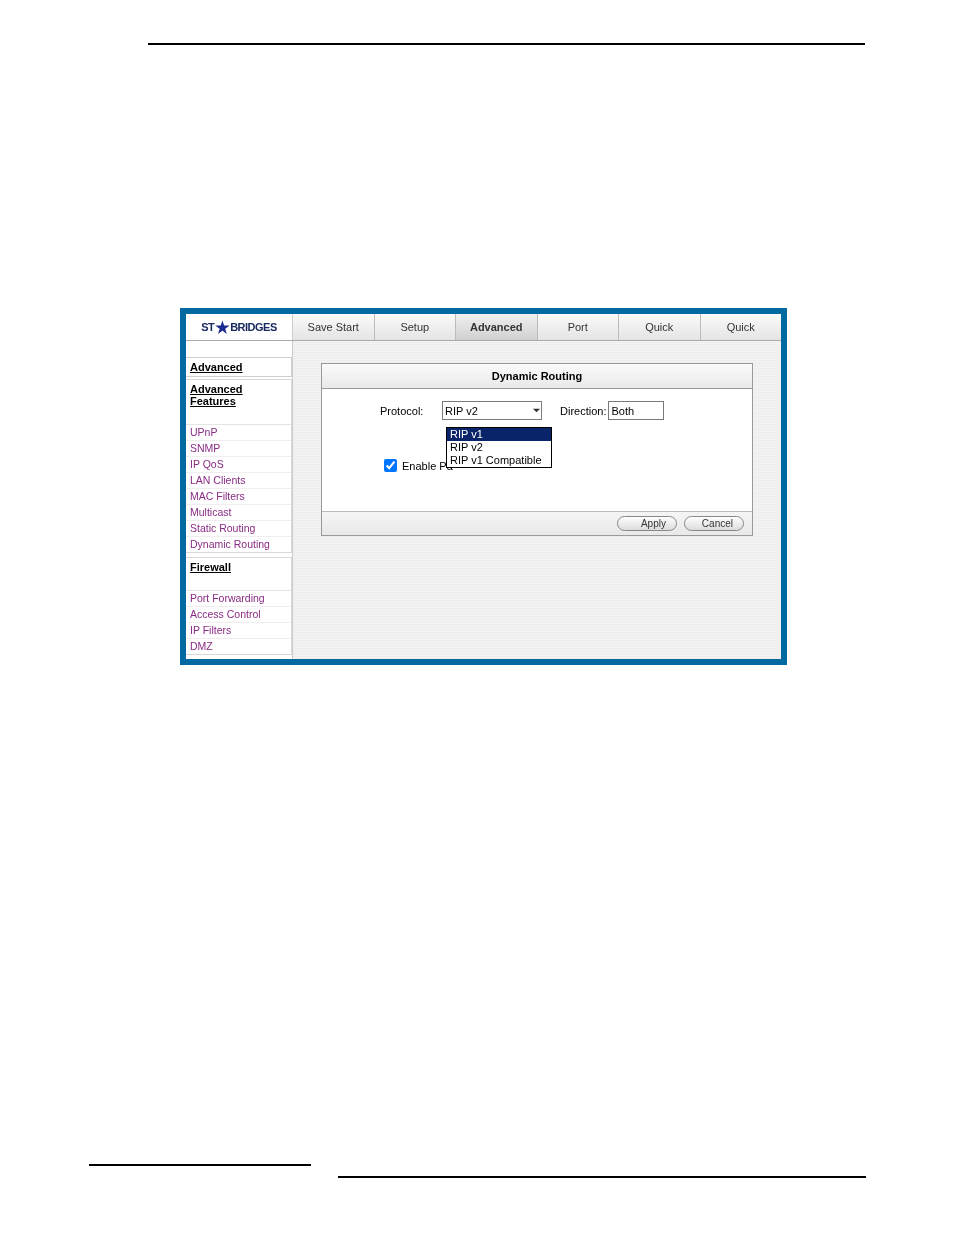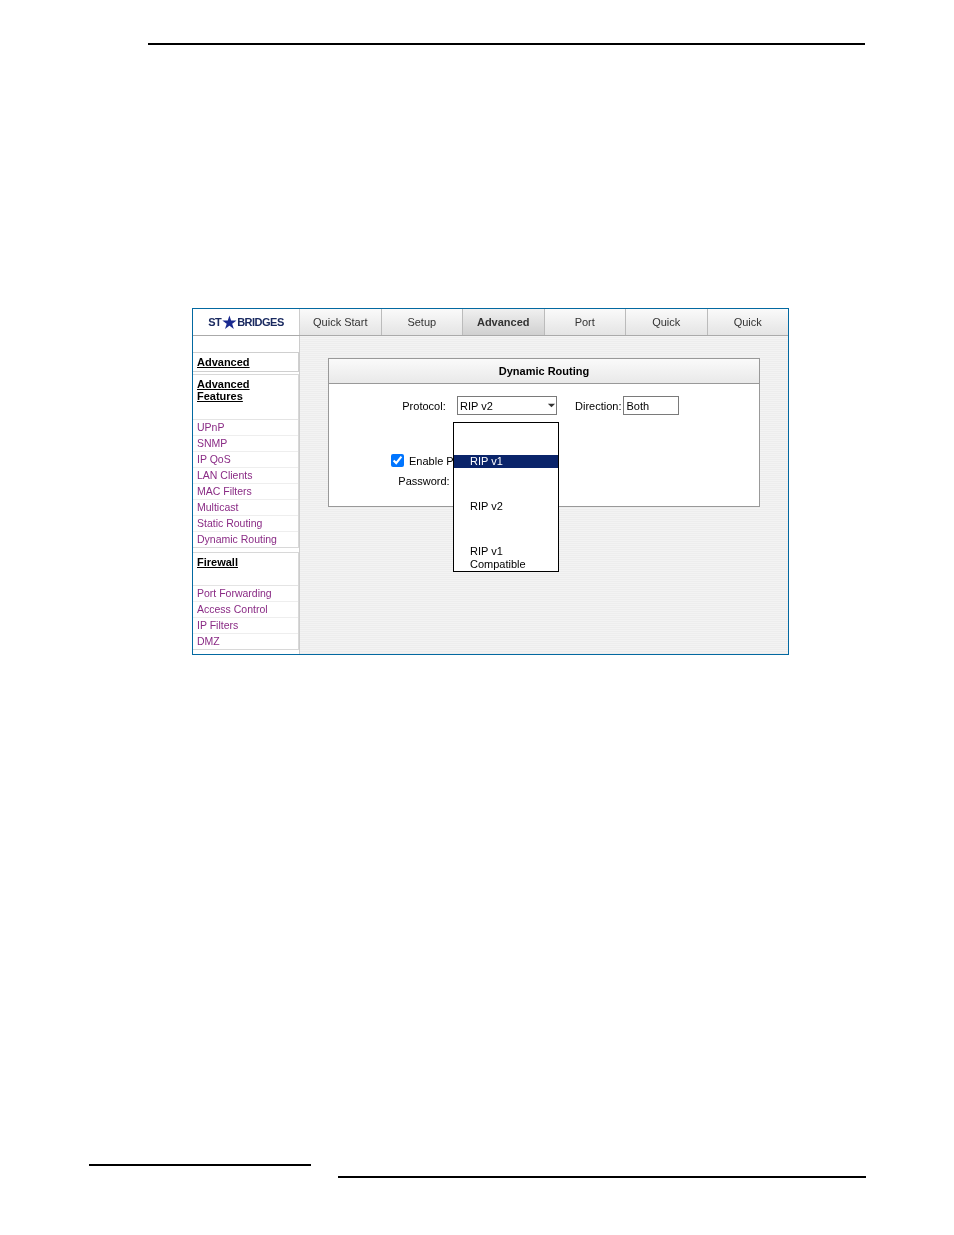--- a/index.html
+++ b/index.html
@@ -32,23 +32,23 @@
   .page-rule-bot-right {
     border-top: 2px solid #000;
     position: absolute;
     top: 1176px;
     left: 338px;
     width: 528px;
   }
   .app-wrap {
     position: absolute;
     top: 308px;
-    left: 192px;
+    left: 180px;
     width: 595px;
-    border: 1px solid #0369a1;
+    border: 6px solid #0369a1;
   }
   .topbar {
     display: flex;
     align-items: center;
     background: linear-gradient(#fdfdfd, #e8e8e8);
     border-bottom: 1px solid #aaa;
     height: 26px;
   }
   .logo-box {
     width: 106px;
@@ -139,21 +139,21 @@
     background: linear-gradient(#fafafa,#e9e9e9);
     border-bottom: 1px solid #999;
   }
   .panel-body {
     padding: 10px 10px 14px 58px;
     position: relative;
     min-height: 98px;
   }
   .row { margin: 2px 0; display: flex; align-items: center; font-size: 11px;}
   .row label { margin-left: 2px; }
-  .field-label { width: 58px; text-align: center; margin-right: 4px; display:inline-block;margin-left:8px;}
+  .field-label { width: 58px; text-align: left; margin-right: 4px; display:inline-block;}
   input[type=checkbox]{ width:13px; height:13px; }
   .proto-select {
     width: 96px;
     font-size: 11px;
     border: 1px solid #7a7a7a;
     height: 17px;
     padding-left:2px;
     background:#fff;
   }
   .dir-select {
@@ -175,21 +175,21 @@
   .dropdown-open {
     position: absolute;
     top: 38px;
     left: 124px;
     width: 104px;
     border: 1px solid #000;
     background: #fff;
     font-size: 11px;
     z-index: 10;
   }
-  .dropdown-open div { padding: 0 16px; line-height:13px;margin-top:32px; }
+  .dropdown-open div { padding: 0 3px; line-height:13px; }
   .dropdown-open .sel { background: #0a246a; color: #fff; }
   .action-bar {
     text-align: right;
     padding: 4px 8px;
     border-top: 1px solid #bbb;
     background: linear-gradient(#f5f5f5,#e8e8e8);
   }
   .btn {
     display: inline-block;
     min-width: 38px;
@@ -214,21 +214,21 @@
 
 <div class="app-wrap">
 
   <div class="topbar">
     <div class="logo-box">
       <span>ST</span>
       <span class="logo-star">★</span>
       <span>BRIDGES</span>
     </div>
     <div class="tabs">
-      <div class="tab">Quick Start</div>
+      <div class="tab">Save Start</div>
       <div class="tab">Setup</div>
       <div class="tab active">Advanced</div>
       <div class="tab">Port</div>
       <div class="tab">Quick</div>
       <div class="tab">Quick</div>
     </div>
   </div>
 
   <div class="body-area">
     <div class="sidebar">
@@ -289,23 +289,23 @@
             <div class="sel">RIP v1</div>
             <div>RIP v2</div>
             <div>RIP v1 Compatible</div>
           </div>
 
           <div class="row" style="margin-top:36px;">
             <input type="checkbox" checked="" style="">
             <label>Enable Pa</label>
           </div>
 
-          <div class="row">
-            <span class="field-label">Password:</span>
-            <input class="pw-input" type="text" value="●●●●" style="">
-          </div>
 
         </div>
 
+        <div class="action-bar">
+          <span class="btn">Apply</span>
+          <span class="btn">Cancel</span>
+        </div>
       </div>
     </div>
   </div>
 </div>
 
 </body></html>

